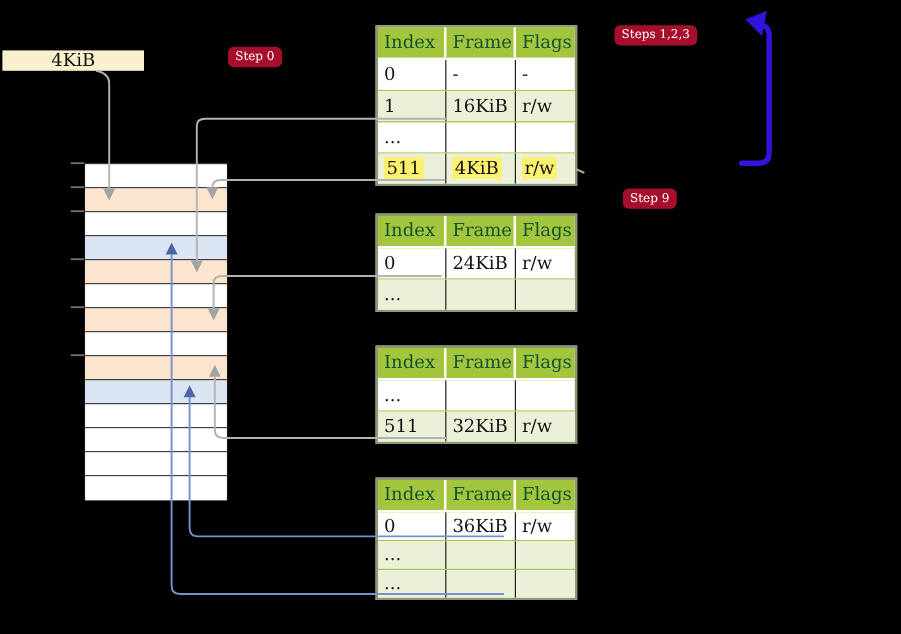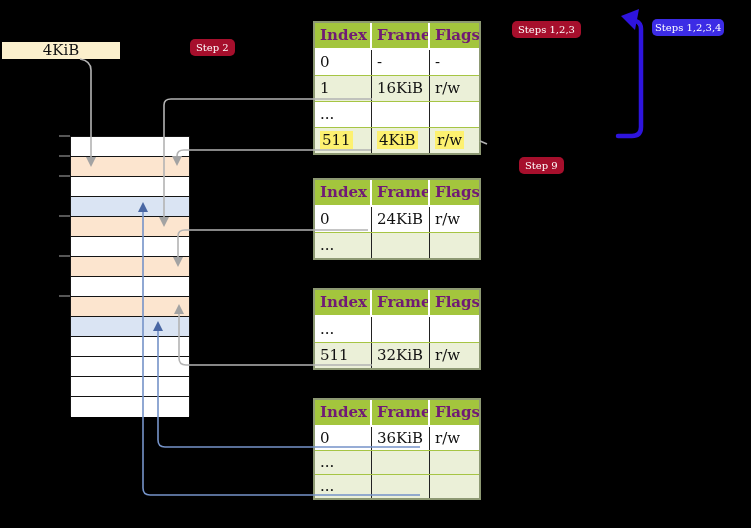--- a/index.html
+++ b/index.html
@@ -11,21 +11,21 @@
   .mrow{height:20px;box-sizing:border-box;border-bottom:1px solid #141414;}
   .mrow:last-child{border-bottom:none;}
   .m-white{background:#ffffff;}
   .m-orange{background:#fce5cf;}
   .m-blue{background:#dae4f3;}
   
   .ptable{position:absolute;left:313px;width:168px;border:2px solid #8d9973;
           box-sizing:border-box;background:#fff;font-size:15px;color:#111;}
   .pt-hrow{display:grid;grid-template-columns:57px 58px 1fr;height:25px;line-height:25px;
            background:#a3c53d;border-bottom:2px solid #fff;}
-  .pt-hcell{color:#701a75;font-weight:bold;padding-left:5px;border-right:2px solid #fff;
+  .pt-hcell{color:#14532d;font-weight:normal;padding-left:5px;border-right:2px solid #fff;
             overflow:hidden;}
   .pt-hcell:last-child{border-right:none;}
   .pt-row{display:grid;grid-template-columns:57px 58px 1fr;height:25px;line-height:25px;
           border-bottom:1px solid #a6c544;}
   .pt-row:last-child{border-bottom:none;}
   .t4 .pt-row{height:23px;line-height:23px;}
   .pt-cell{padding-left:5px;border-right:1px solid #222;overflow:hidden;}
   .pt-cell:last-child{border-right:none;}
   .shade{background:#ebf0d8;}
   .hl{background:#fdf170;padding:0 2px;}
@@ -39,23 +39,22 @@
   
   #overlay{position:absolute;left:0;top:0;pointer-events:none;}
 </style>
 </head>
 <body>
 
 <div id="canvas">
 
   <div id="membox">4KiB</div>
 
-  <div class="badge badge-red" style="left:190px;top:39px;">Step 2</div>
+  <div class="badge badge-red" style="left:190px;top:39px;">Step 0</div>
   <div class="badge badge-red" style="left:512px;top:21px;">Steps 1,2,3</div>
-  <div class="badge badge-blue" style="left:652px;top:19px;padding:0 3px;">Steps 1,2,3,4</div>
   <div class="badge badge-red" style="left:519px;top:157px;">Step 9</div>
 
   <div id="memcol">
     <div class="mrow m-white"></div>
     <div class="mrow m-orange"></div>
     <div class="mrow m-white"></div>
     <div class="mrow m-blue"></div>
     <div class="mrow m-orange"></div>
     <div class="mrow m-white"></div>
     <div class="mrow m-orange"></div>

